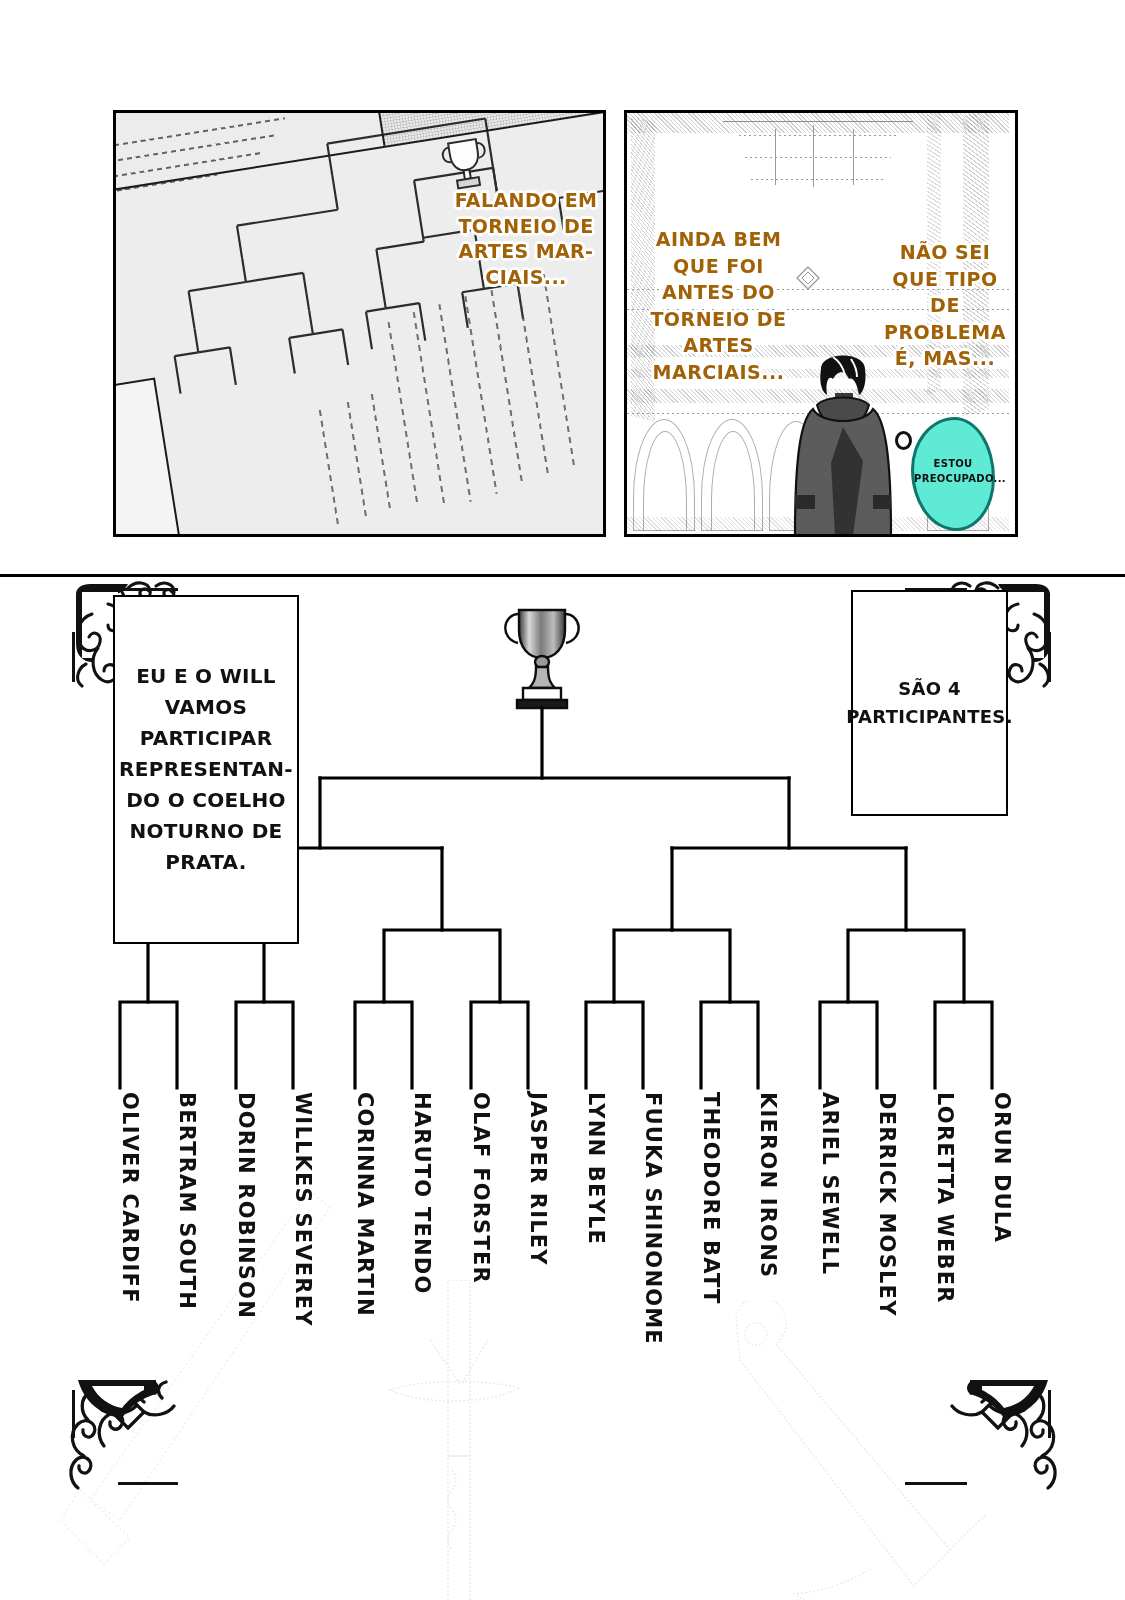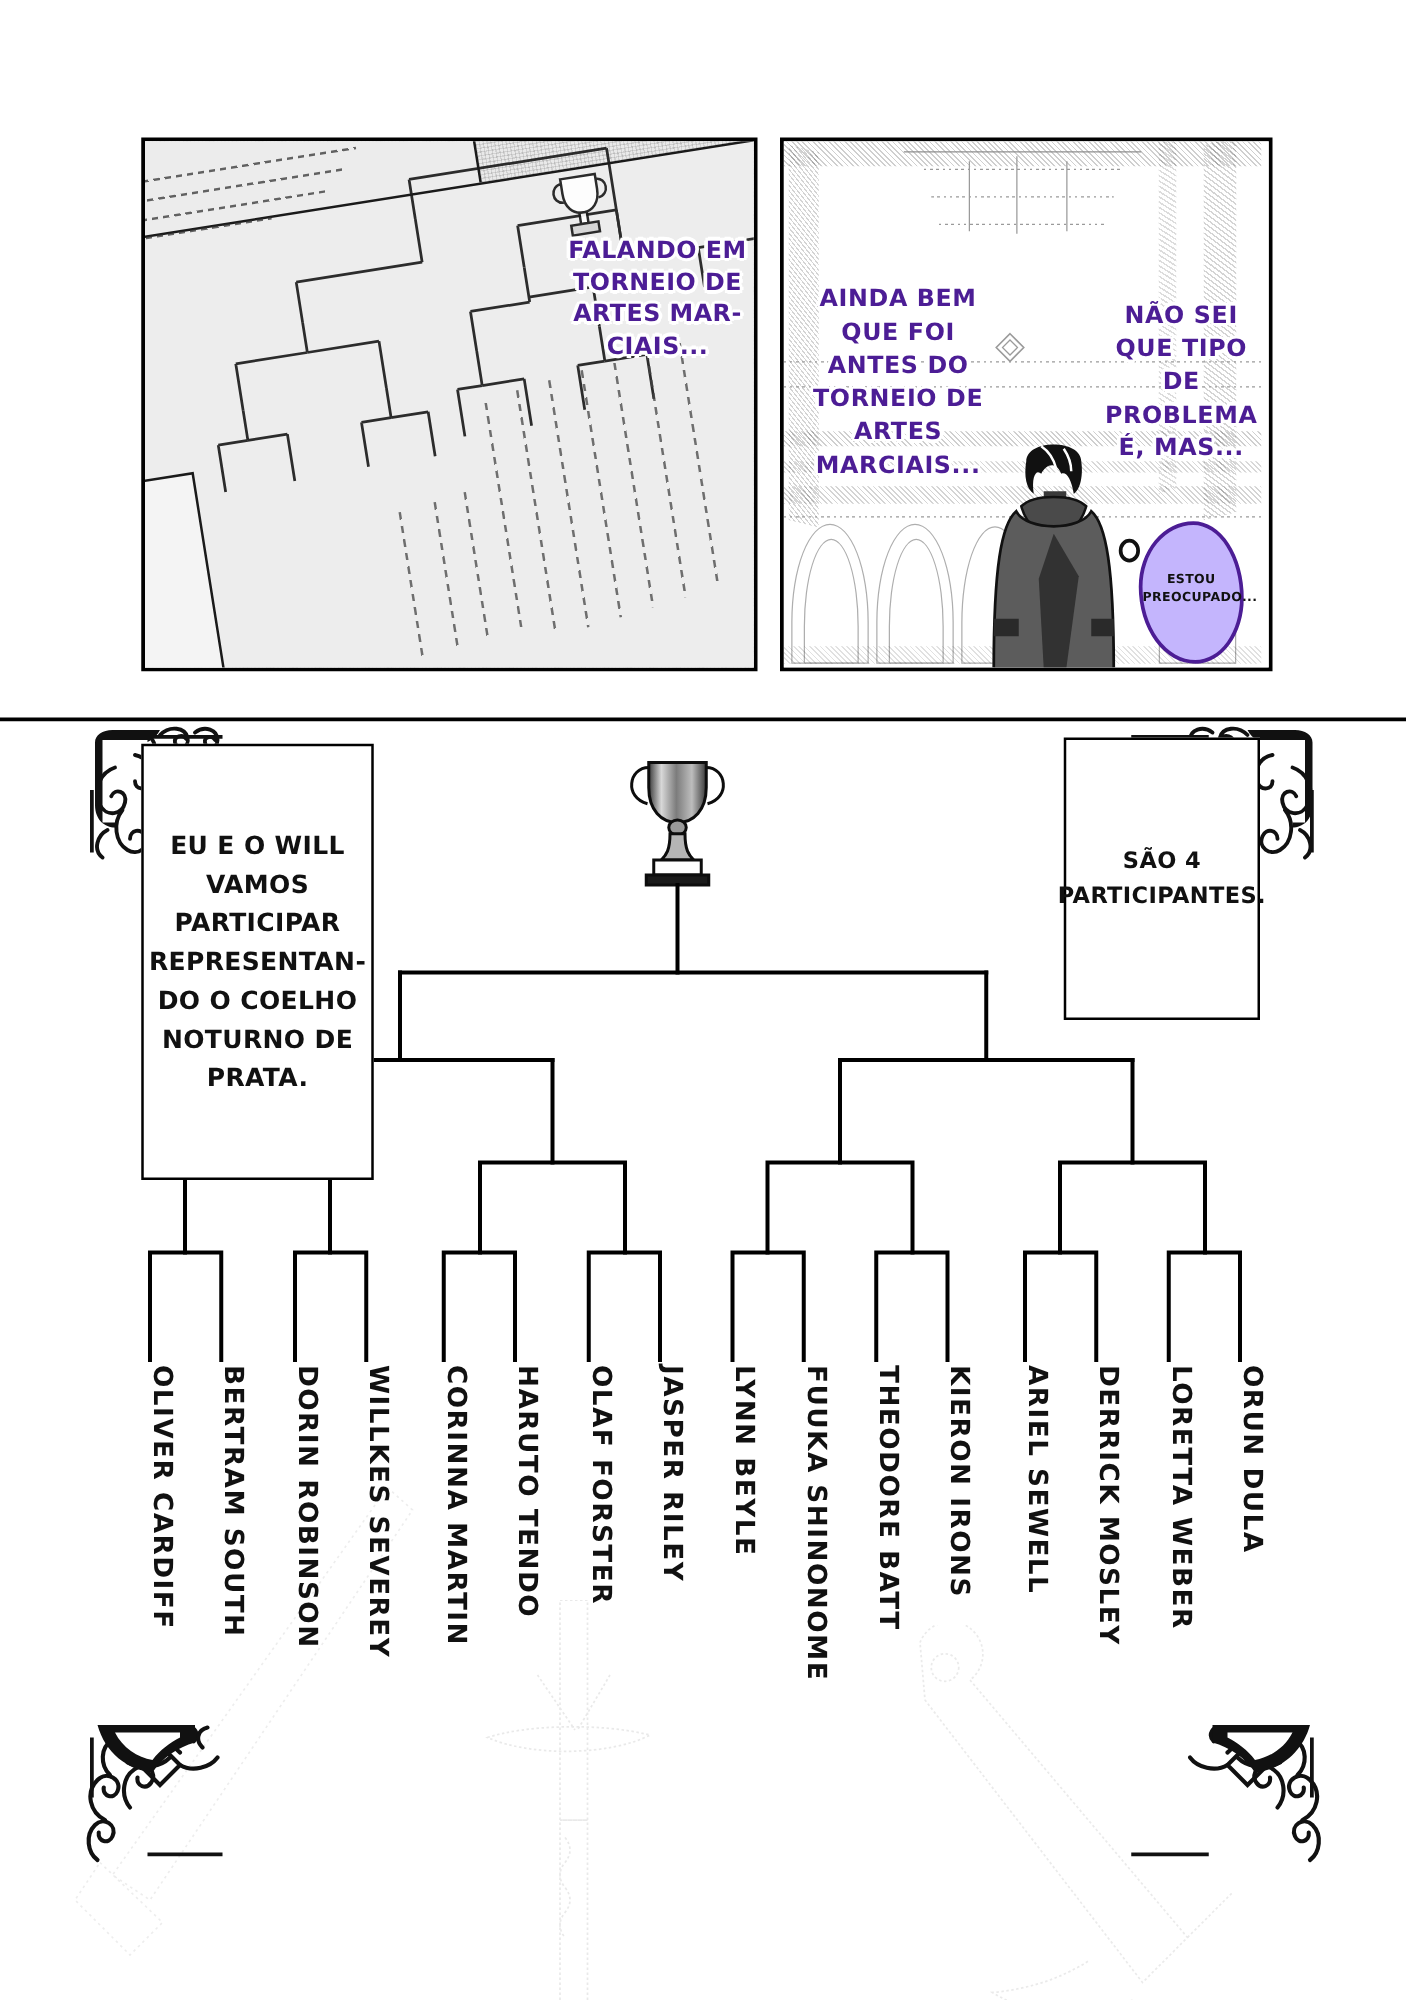--- a/index.html
+++ b/index.html
@@ -27,21 +27,21 @@
   .news-sheet{position:absolute;background:#ececec;border:2px solid #1a1a1a;
       transform:rotate(-9deg);transform-origin:center;}
   .mini-bracket{position:absolute;transform:rotate(-9deg);opacity:.92;}
   .scribble{position:absolute;height:2px;background:
       repeating-linear-gradient(90deg,#333 0 5px, transparent 5px 9px);
       transform:rotate(-9deg);opacity:.75;}
   .scribble.v{height:auto;width:2px;background:
       repeating-linear-gradient(180deg,#444 0 6px, transparent 6px 11px);}
 
   
-  .cap{position:absolute;color:#4c1d95;font-weight:700;
+  .cap{position:absolute;color:#a16207;font-weight:700;
        text-shadow:
           2px 0 0 #fff,-2px 0 0 #fff,0 2px 0 #fff,0 -2px 0 #fff,
           2px 2px 0 #fff,-2px 2px 0 #fff,2px -2px 0 #fff,-2px -2px 0 #fff,
           3px 0 0 #fff,-3px 0 0 #fff,0 3px 0 #fff,0 -3px 0 #fff;}
   #cap-main{left:52px;top:140px;width:270px;font-size:28px;line-height:1.33;
             text-align:center;letter-spacing:.6px;}
   #cap-falando{left:335px;top:75px;width:150px;font-size:19px;line-height:1.35;
             text-align:center;letter-spacing:.4px;}
 
   
@@ -52,21 +52,21 @@
   .hall-dotline{position:absolute;height:1px;background:
       repeating-linear-gradient(90deg,#9a9a9a 0 2px,transparent 2px 5px);}
   .vault{position:absolute;border:1px solid #aeaeae;border-radius:50% 50% 0 0/70% 70% 0 0;}
 
   #cap-ainda{left:14px;top:113px;width:155px;font-size:19px;line-height:1.4;
              text-align:center;}
   #cap-naosei{left:247px;top:126px;width:142px;font-size:19px;line-height:1.4;
              text-align:center;}
 
   .figure{position:absolute;}
-  .bubble-small{position:absolute;border:3px solid #4c1d95;background:#c4b5fd;
+  .bubble-small{position:absolute;border:3px solid #0f766e;background:#5eead4;
       border-radius:52% 48% 46% 54%/46% 54% 46% 54%;}
   .bubble-tail{position:absolute;border:3px solid #111;background:#fff;
       border-radius:50%;}
   #bub-text{position:absolute;left:0;right:0;top:36px;font-size:10px;
       text-align:center;line-height:1.5;font-weight:600;letter-spacing:.3px;}
 
   
   #divider{position:absolute;left:0;top:574px;width:1125px;height:3px;background:#000;}
 
   

